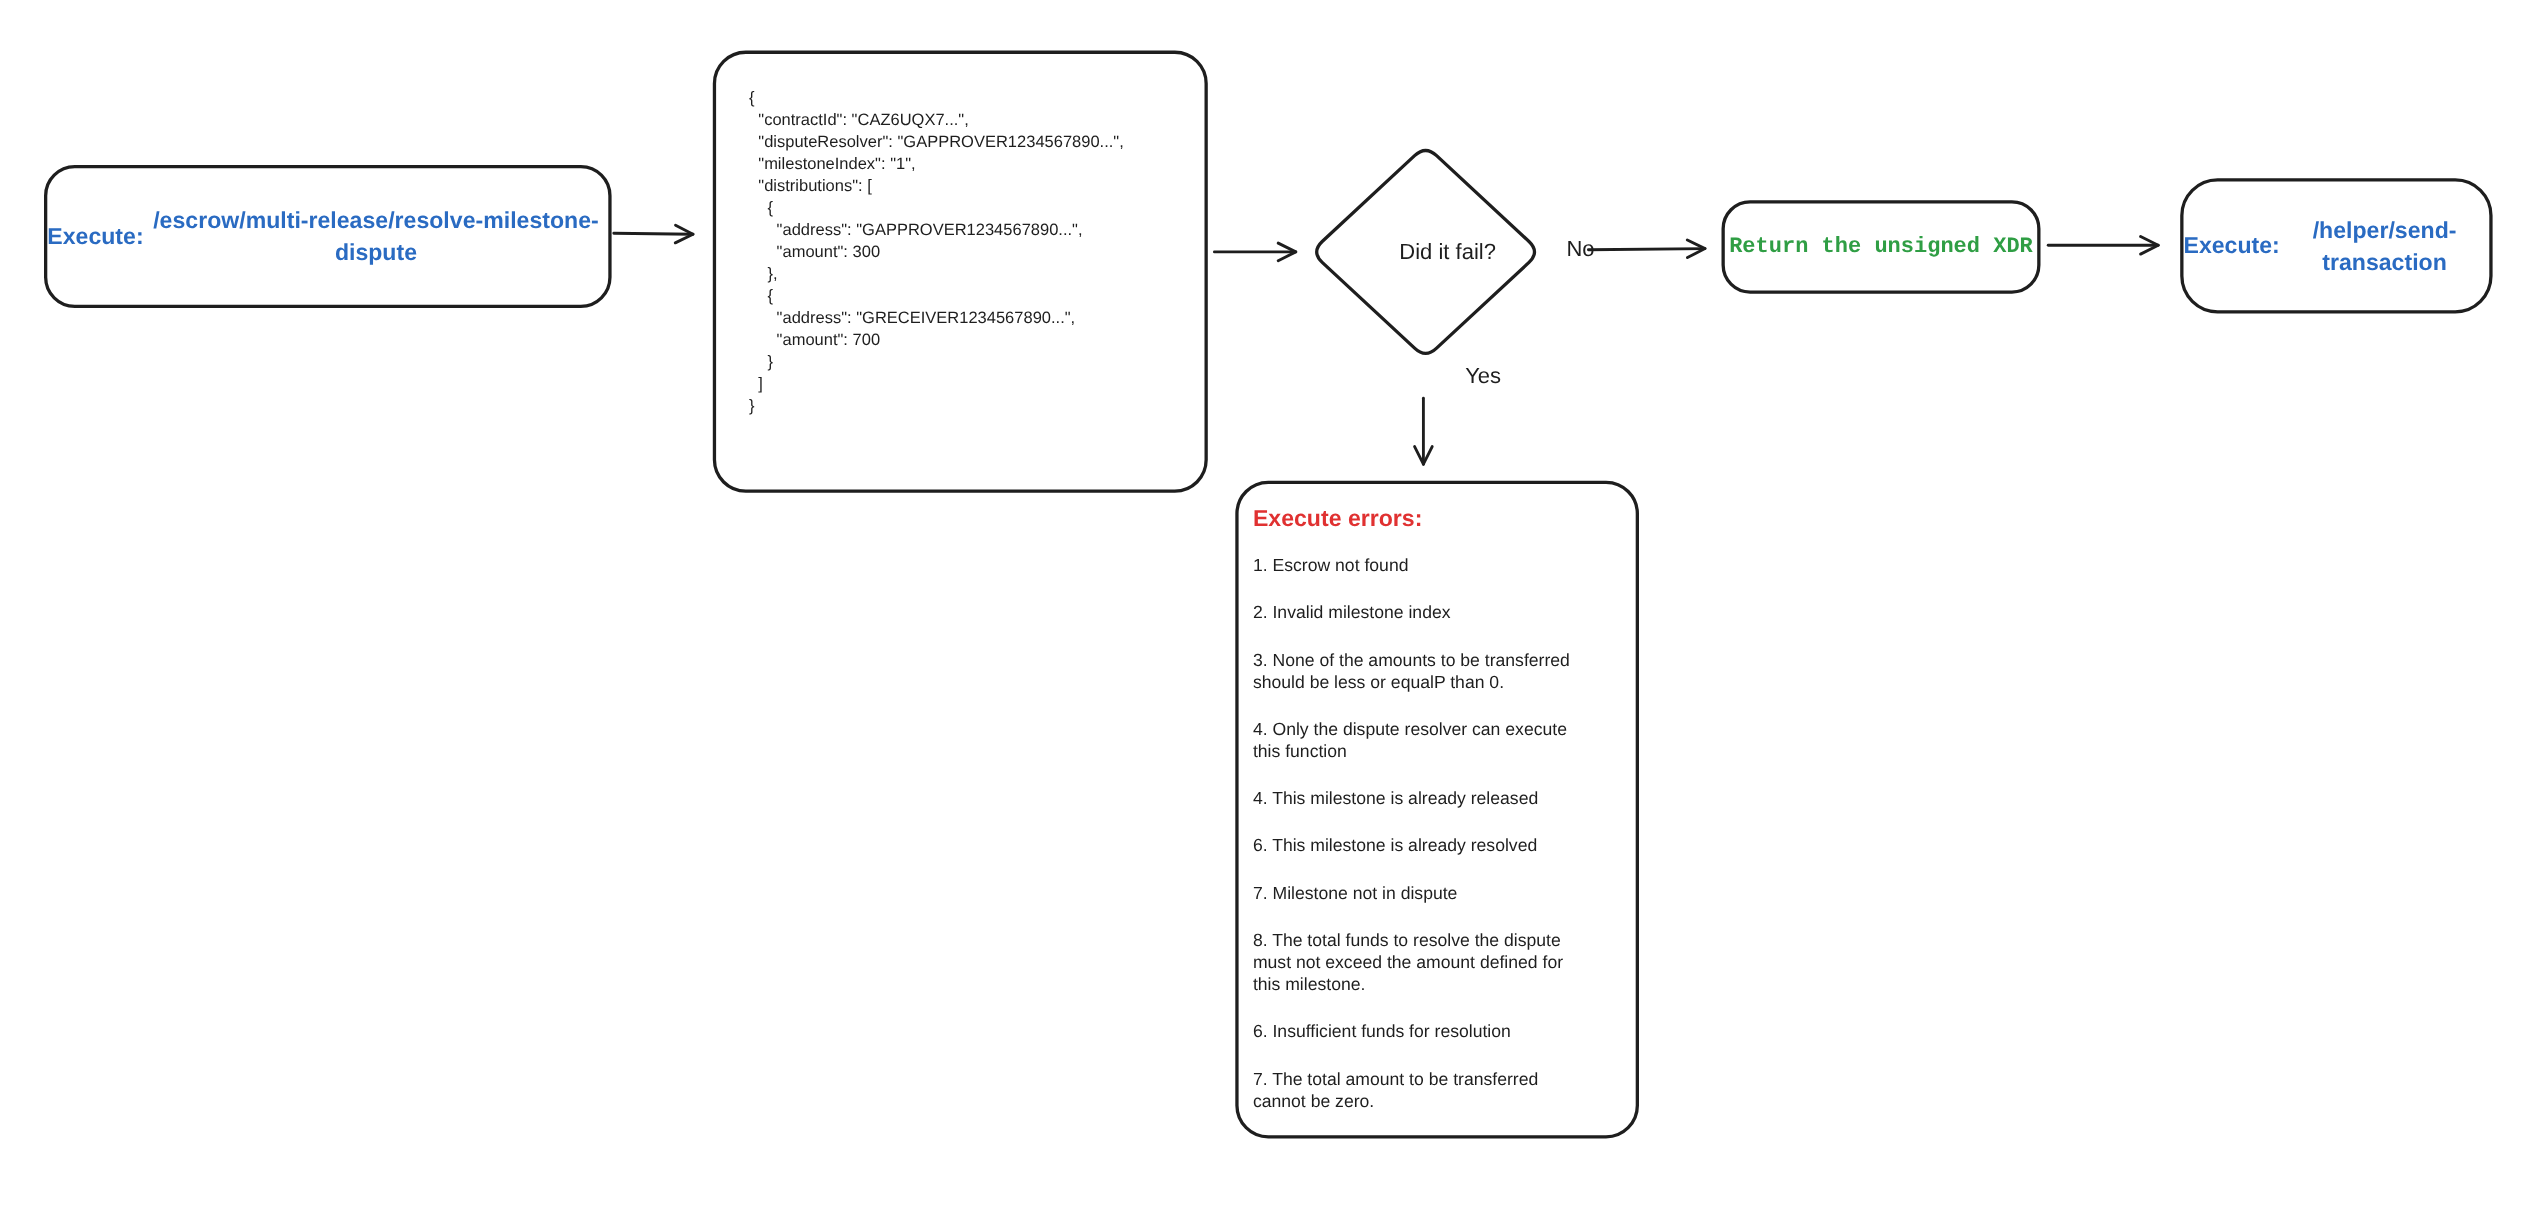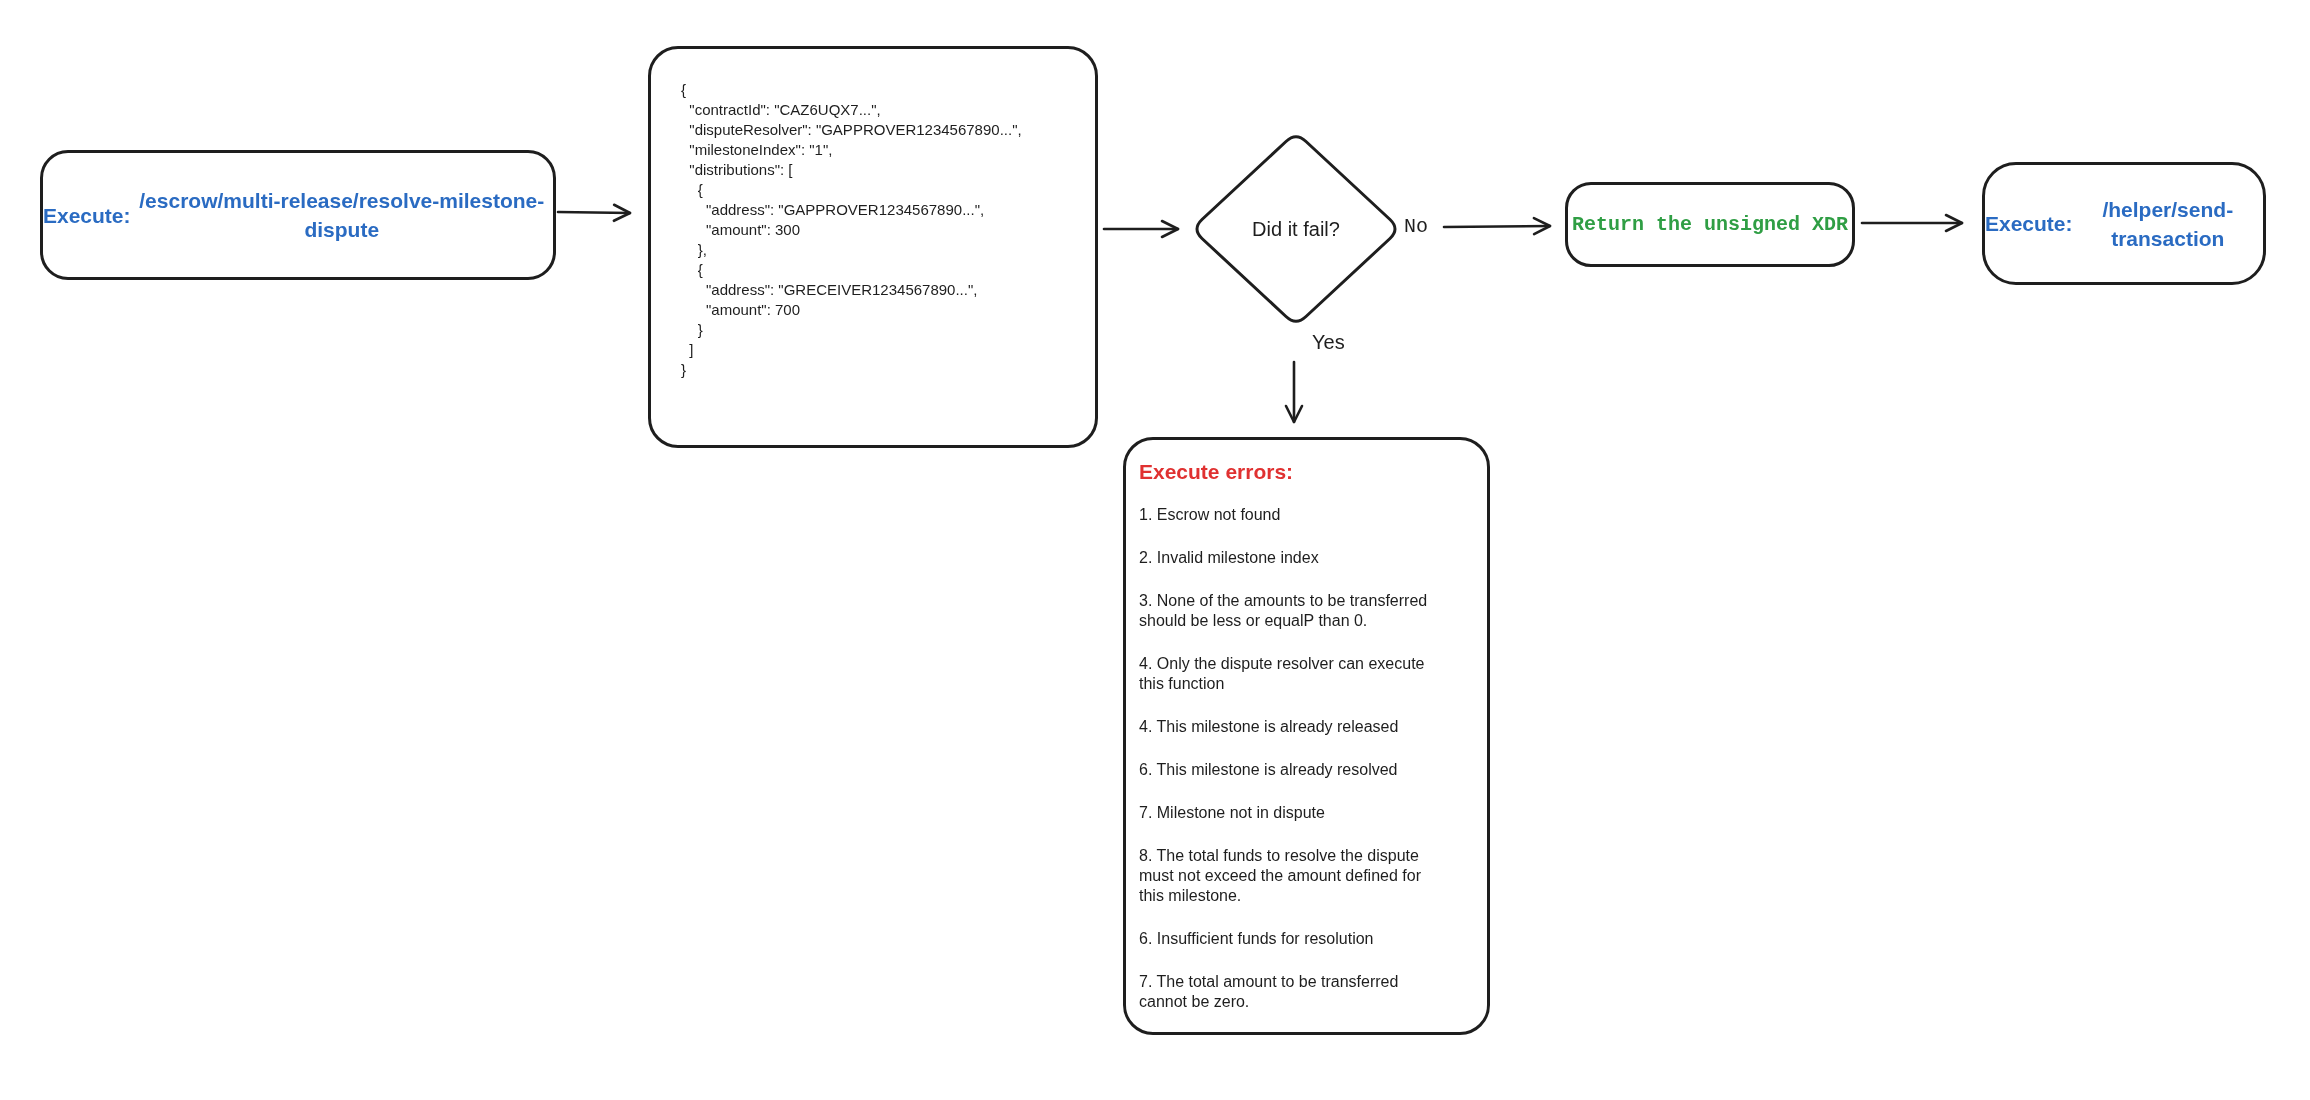--- a/index.html
+++ b/index.html
@@ -52,24 +52,24 @@
   #errors-box .box-title{font-size:21px;font-weight:600;line-height:27px;}
   #errors-list{
     list-style:none;margin:20px 0 0 0;padding:0;
     display:flex;flex-direction:column;gap:23px;
   }
   #errors-list li{
     font-size:16px;line-height:20px;
     white-space:pre-line;color:var(--ink);
   }
   .floating-label{
-    position:absolute;font-size:20px;line-height:24px;color:var(--ink);
+    position:absolute;font-size:20px;line-height:24px;color:var(--ink);padding-left:20px;
   }
   #decision-label{left:1196px;top:217px;width:200px;text-align:center;}
-  #no-label{left:1404px;top:215px;font-family:Liberation Mono, monospace;}
+  #no-label{left:1404px;top:215px;}
   #yes-label{left:1312px;top:330px;}
 </style>
 </head>
 <body>
 
 <div id="canvas">
 
   <svg class="connector-layer" viewBox="0 0 2310 1100" xmlns="http://www.w3.org/2000/svg">
     <defs>
       <marker id="arrowhead" markerUnits="userSpaceOnUse" markerWidth="26" markerHeight="26" refX="20" refY="12" orient="auto">

